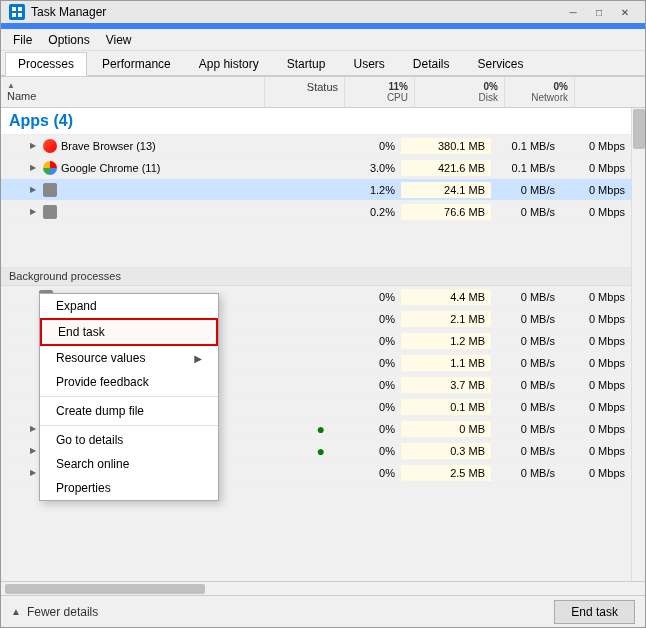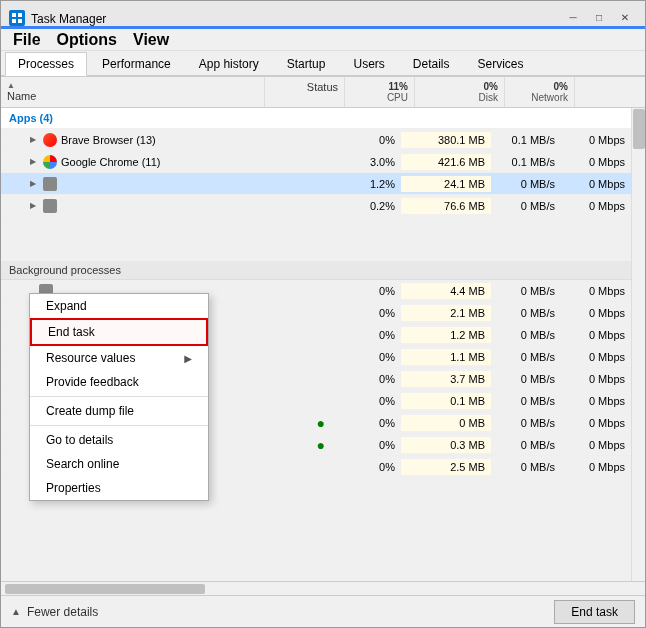--- a/index.html
+++ b/index.html
@@ -16,23 +16,23 @@
       height: 628px;
       background: #f0f0f0;
       border: 1px solid #999;
       display: flex;
       flex-direction: column;
     }
     .title-bar {
       background: #e8e8e8;
       height: 28px;
       display: flex;
-      align-items: flex-end;
+      align-items: center;
       padding: 0 8px;
-      border-bottom: 3px solid #3b82f6;
+      border-bottom: 6px solid #3b82f6;
       flex-shrink: 0;
     }
     .title-bar-icon {
       width: 16px;
       height: 16px;
       margin-right: 6px;
       background: #0078d4;
       border-radius: 2px;
       display: flex;
       align-items: center;
@@ -66,22 +66,21 @@
       height: 22px;
       display: flex;
       align-items: center;
       padding: 0 4px;
       border-bottom: 1px solid #ddd;
       flex-shrink: 0;
     }
     .menu-item {
       padding: 2px 8px;
       cursor: pointer;
-      font-size: 16px;
-      font-weight: bold;
+      font-size: 12px;
     }
     .tabs {
       background: #f0f0f0;
       height: 26px;
       display: flex;
       align-items: flex-end;
       padding: 0 4px;
       border-bottom: 2px solid #ccc;
       flex-shrink: 0;
     }
@@ -154,21 +153,21 @@
       padding: 2px 6px;
       font-size: 11px;
       overflow: hidden;
       text-overflow: ellipsis;
       white-space: nowrap;
     }
     .cell.right { text-align: right; }
     .cell.name-cell { display: flex; align-items: center; gap: 4px; }
     .app-section-label {
       color: #0078d4;
-      font-size: 11px;
+      font-size: 16px;
       font-weight: 600;
       padding: 4px 8px;
       background: #fff;
       border-bottom: 1px solid #eee;
     }
     .row-expander {
       width: 12px;
       height: 12px;
       display: inline-flex;
       align-items: center;
@@ -219,21 +218,21 @@
       border: 1px solid #aaa;
       padding: 4px 16px;
       cursor: pointer;
       font-size: 12px;
     }
 
     
     .context-menu {
       position: absolute;
       top: 185px;
-      left: 28px;
+      left: 38px;
       background: #fff;
       border: 1px solid #aaa;
       box-shadow: 3px 3px 8px rgba(0,0,0,0.2);
       z-index: 100;
       min-width: 180px;
     }
     .ctx-item {
       padding: 5px 16px;
       cursor: pointer;
       font-size: 12px;

